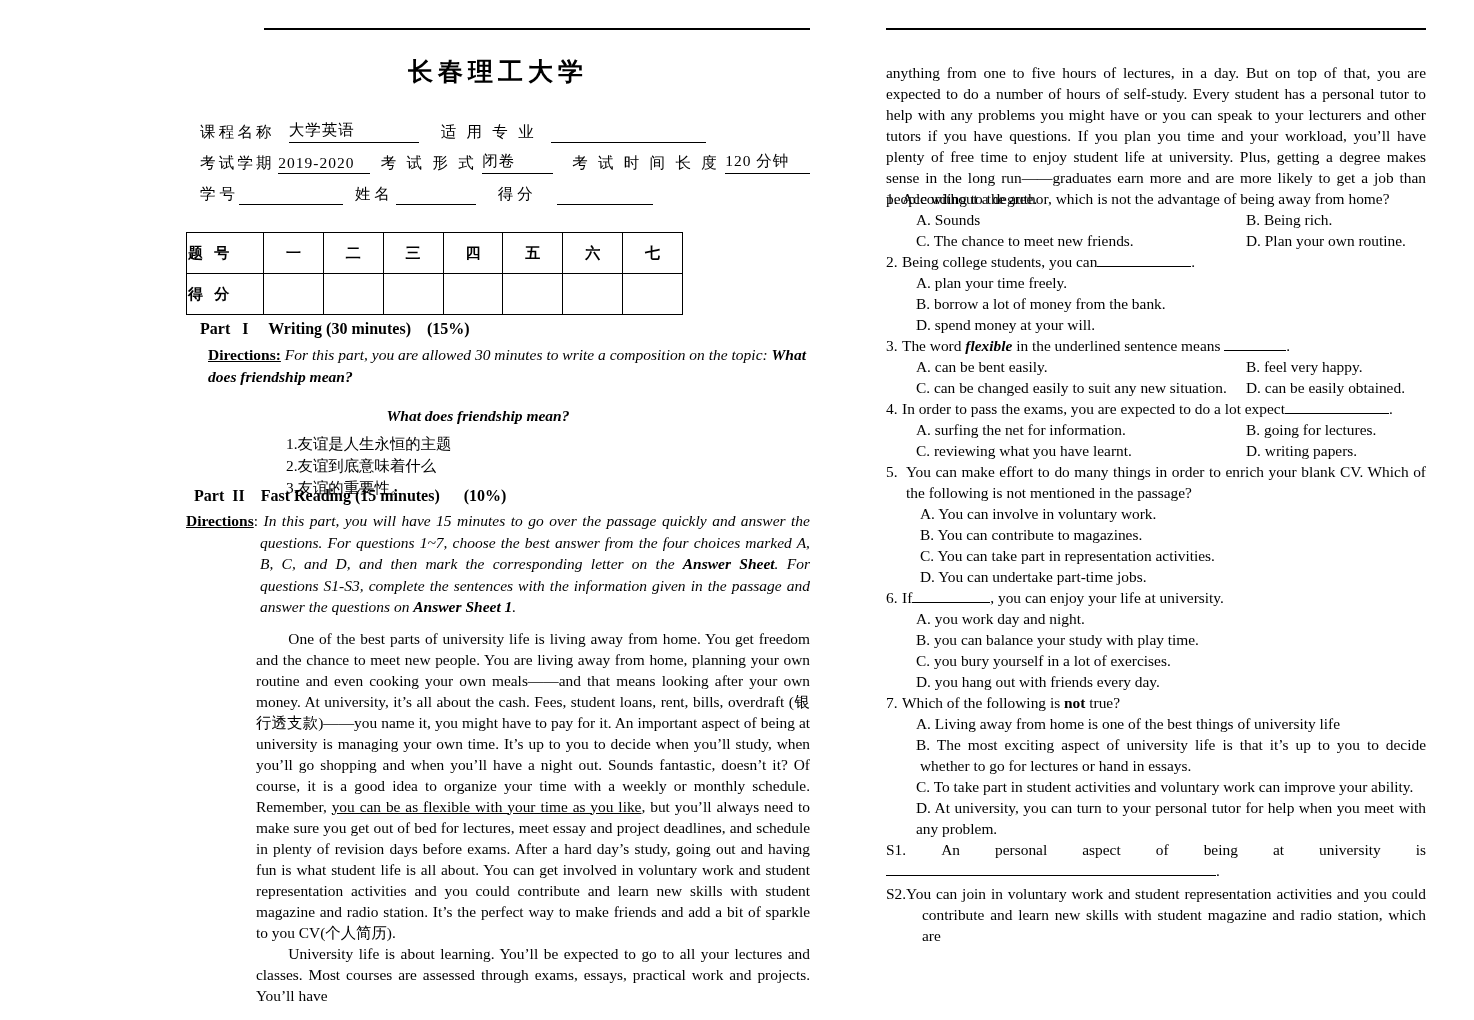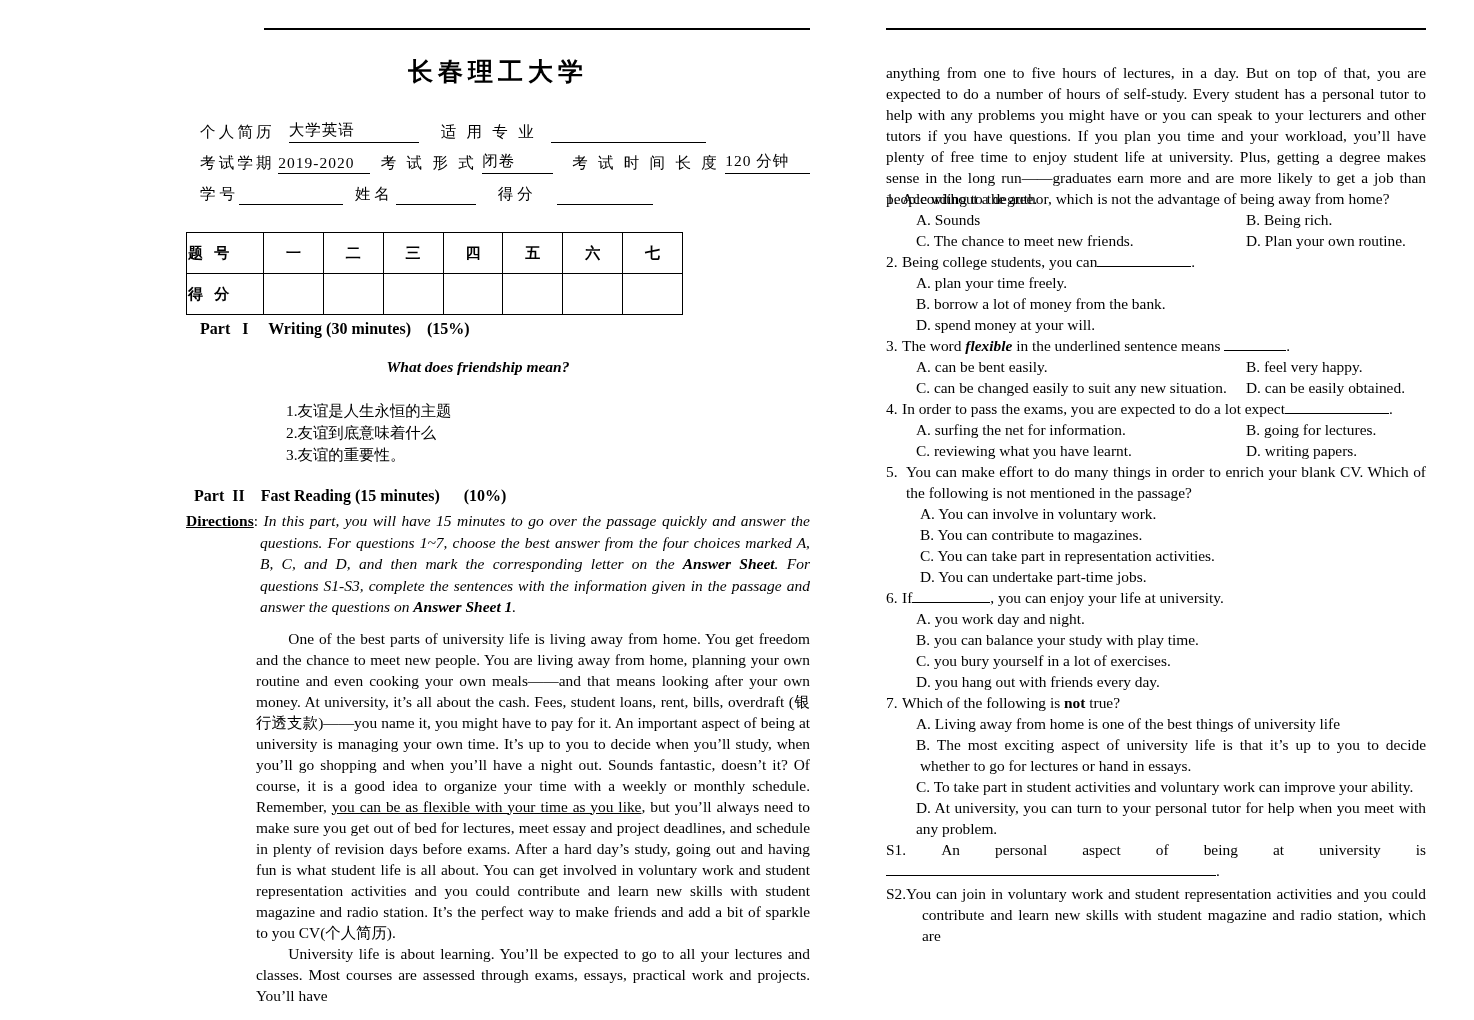--- a/index.html
+++ b/index.html
@@ -172,21 +172,21 @@
 
   <div class="col col-left">
 
     <div class="top-rule"></div>
 
     <div class="uni-title">长春理工大学</div>
 
     <div class="form">
 
       <div class="form-row">
-        <span class="lbl">个人简历</span>
+        <span class="lbl">课程名称</span>
         <span class="sp" style="width:14px"></span>
         <span class="fill" style="width:130px">大学英语</span>
         <span class="sp" style="width:22px"></span>
         <span class="lbl">适 用 专 业</span>
         <span class="sp" style="width:14px"></span>
         <span class="fill blank" style="width:155px"></span>
       </div>
 
       <div class="form-row">
         <span class="lbl">考试学期</span>
@@ -239,26 +239,31 @@
         <td></td>
         <td></td>
       </tr>
     </tbody>
       </table>
 
     <div style="position:absolute; top:320px; left:0px; width:624px;">
 
       <div class="part-head" style="padding-left:14px;">Part   I     Writing (30 minutes)    (15%)</div>
 
+      <div class="directions-block" style="margin-top:6px; padding-left:22px; text-indent:-0px;">
+        <div style="text-indent:0; padding-left:0;">
+          <span class="dir-label">Directions:</span><span class="ital"> For this part, you are allowed 30 minutes to write a composition on the topic: </span><span class="bi">What does friendship mean?</span>
+        </div>
+      </div>
 
       <div style="margin-top:20px; text-align:center; padding-right:40px;">
         <span class="bi" style="font-size:15.5px;">What does friendship mean?</span>
       </div>
 
-      <div style="margin-top:24px; padding-left:100px; font-size:15.4px; line-height:22px;">
+      <div style="margin-top:8px; padding-left:100px; font-size:15.4px; line-height:22px;">
         <div>1.友谊是人生永恒的主题</div>
         <div>2.友谊到底意味着什么</div>
         <div>3.友谊的重要性。</div>
       </div>
     </div>
 
     <div style="position:absolute; top:487px; left:0px; width:624px;">
 
       <div class="part-head" style="padding-left:8px;">Part  II    Fast Reading (15 minutes)      (10%)</div>
 

